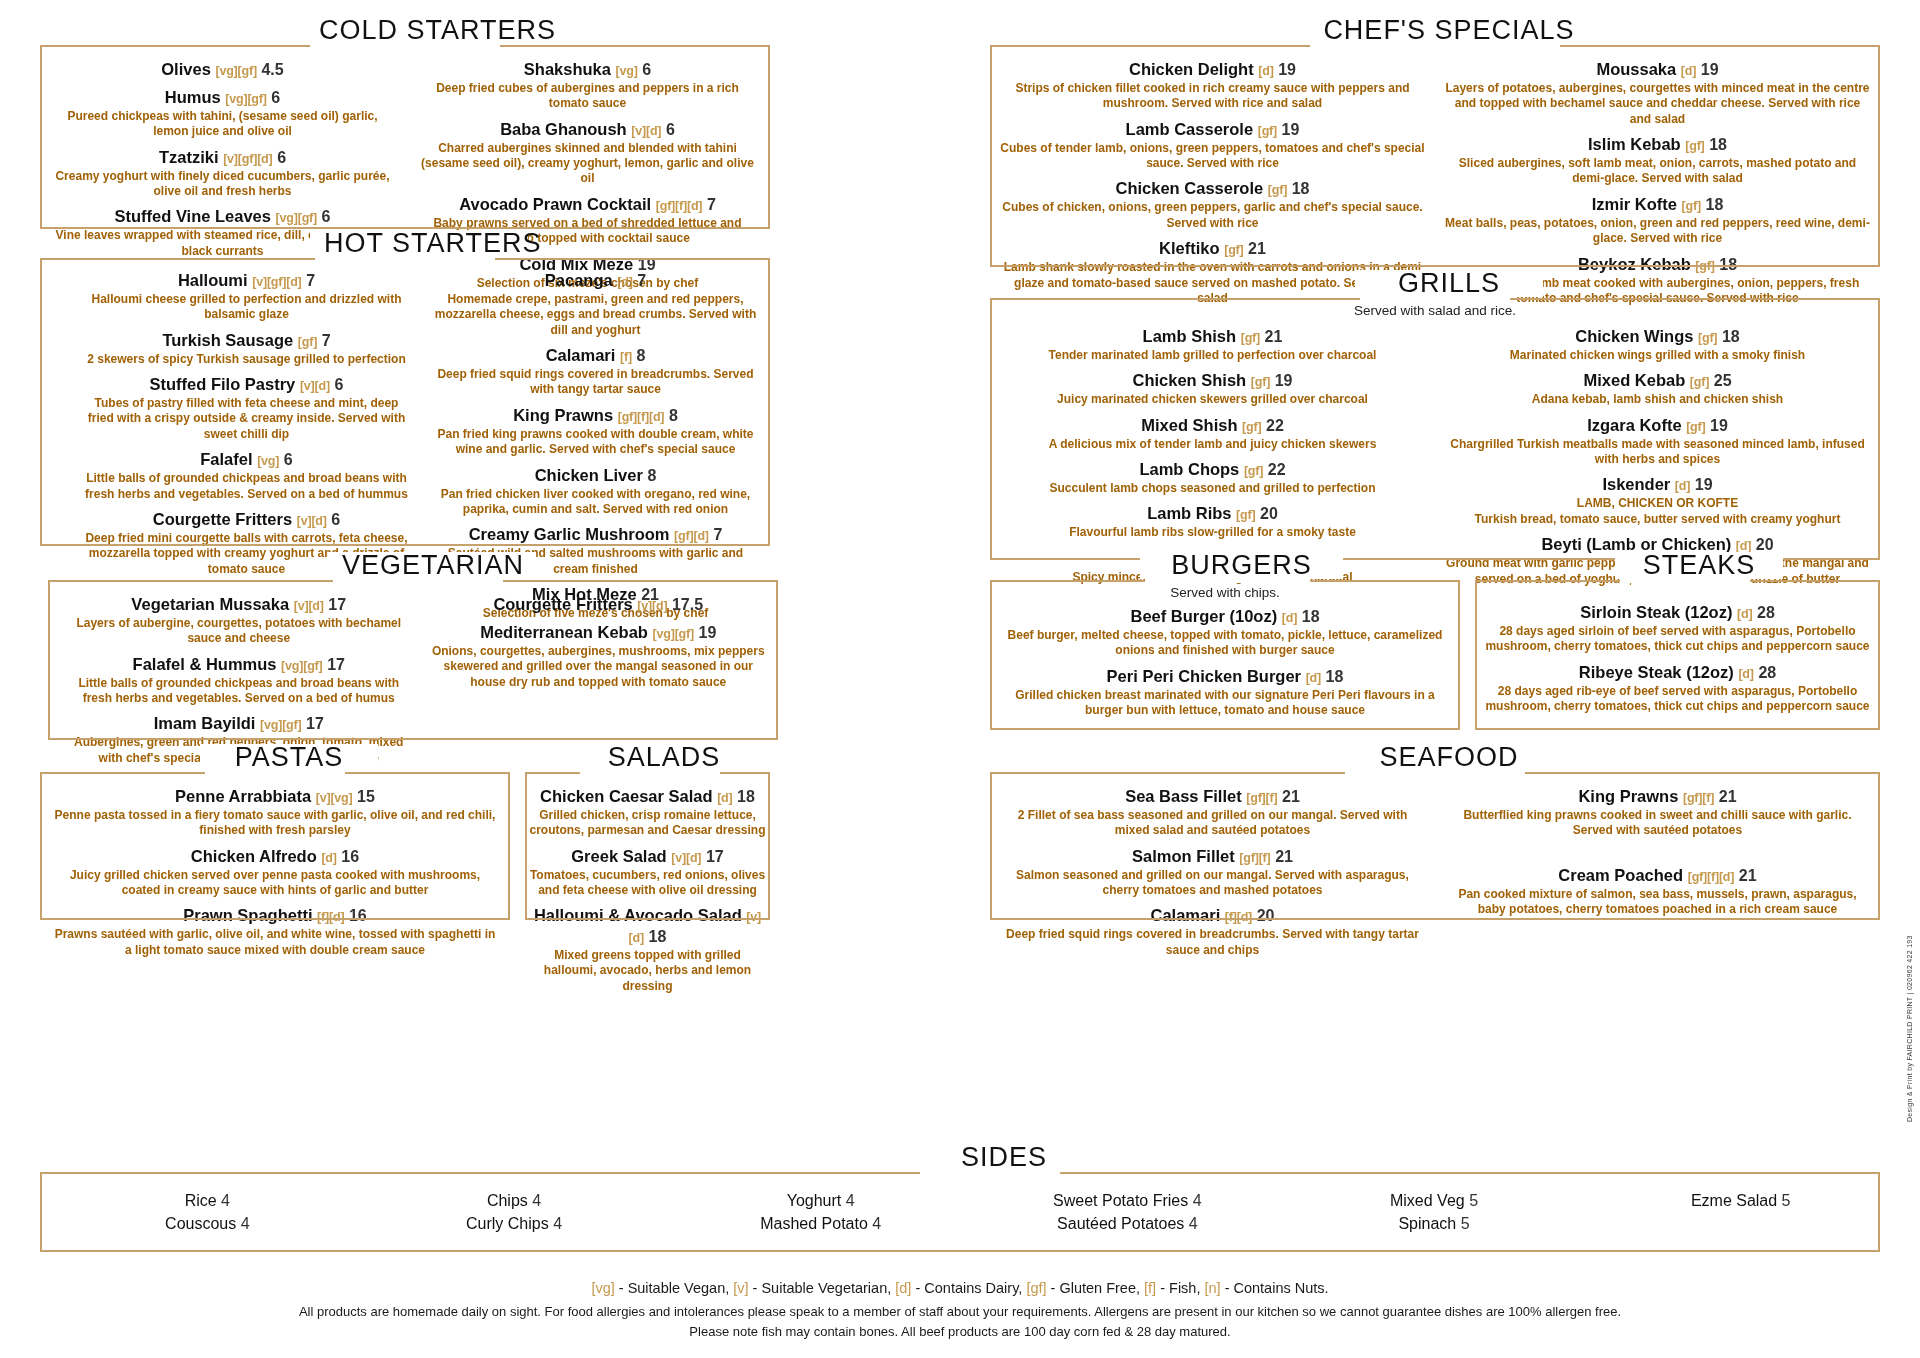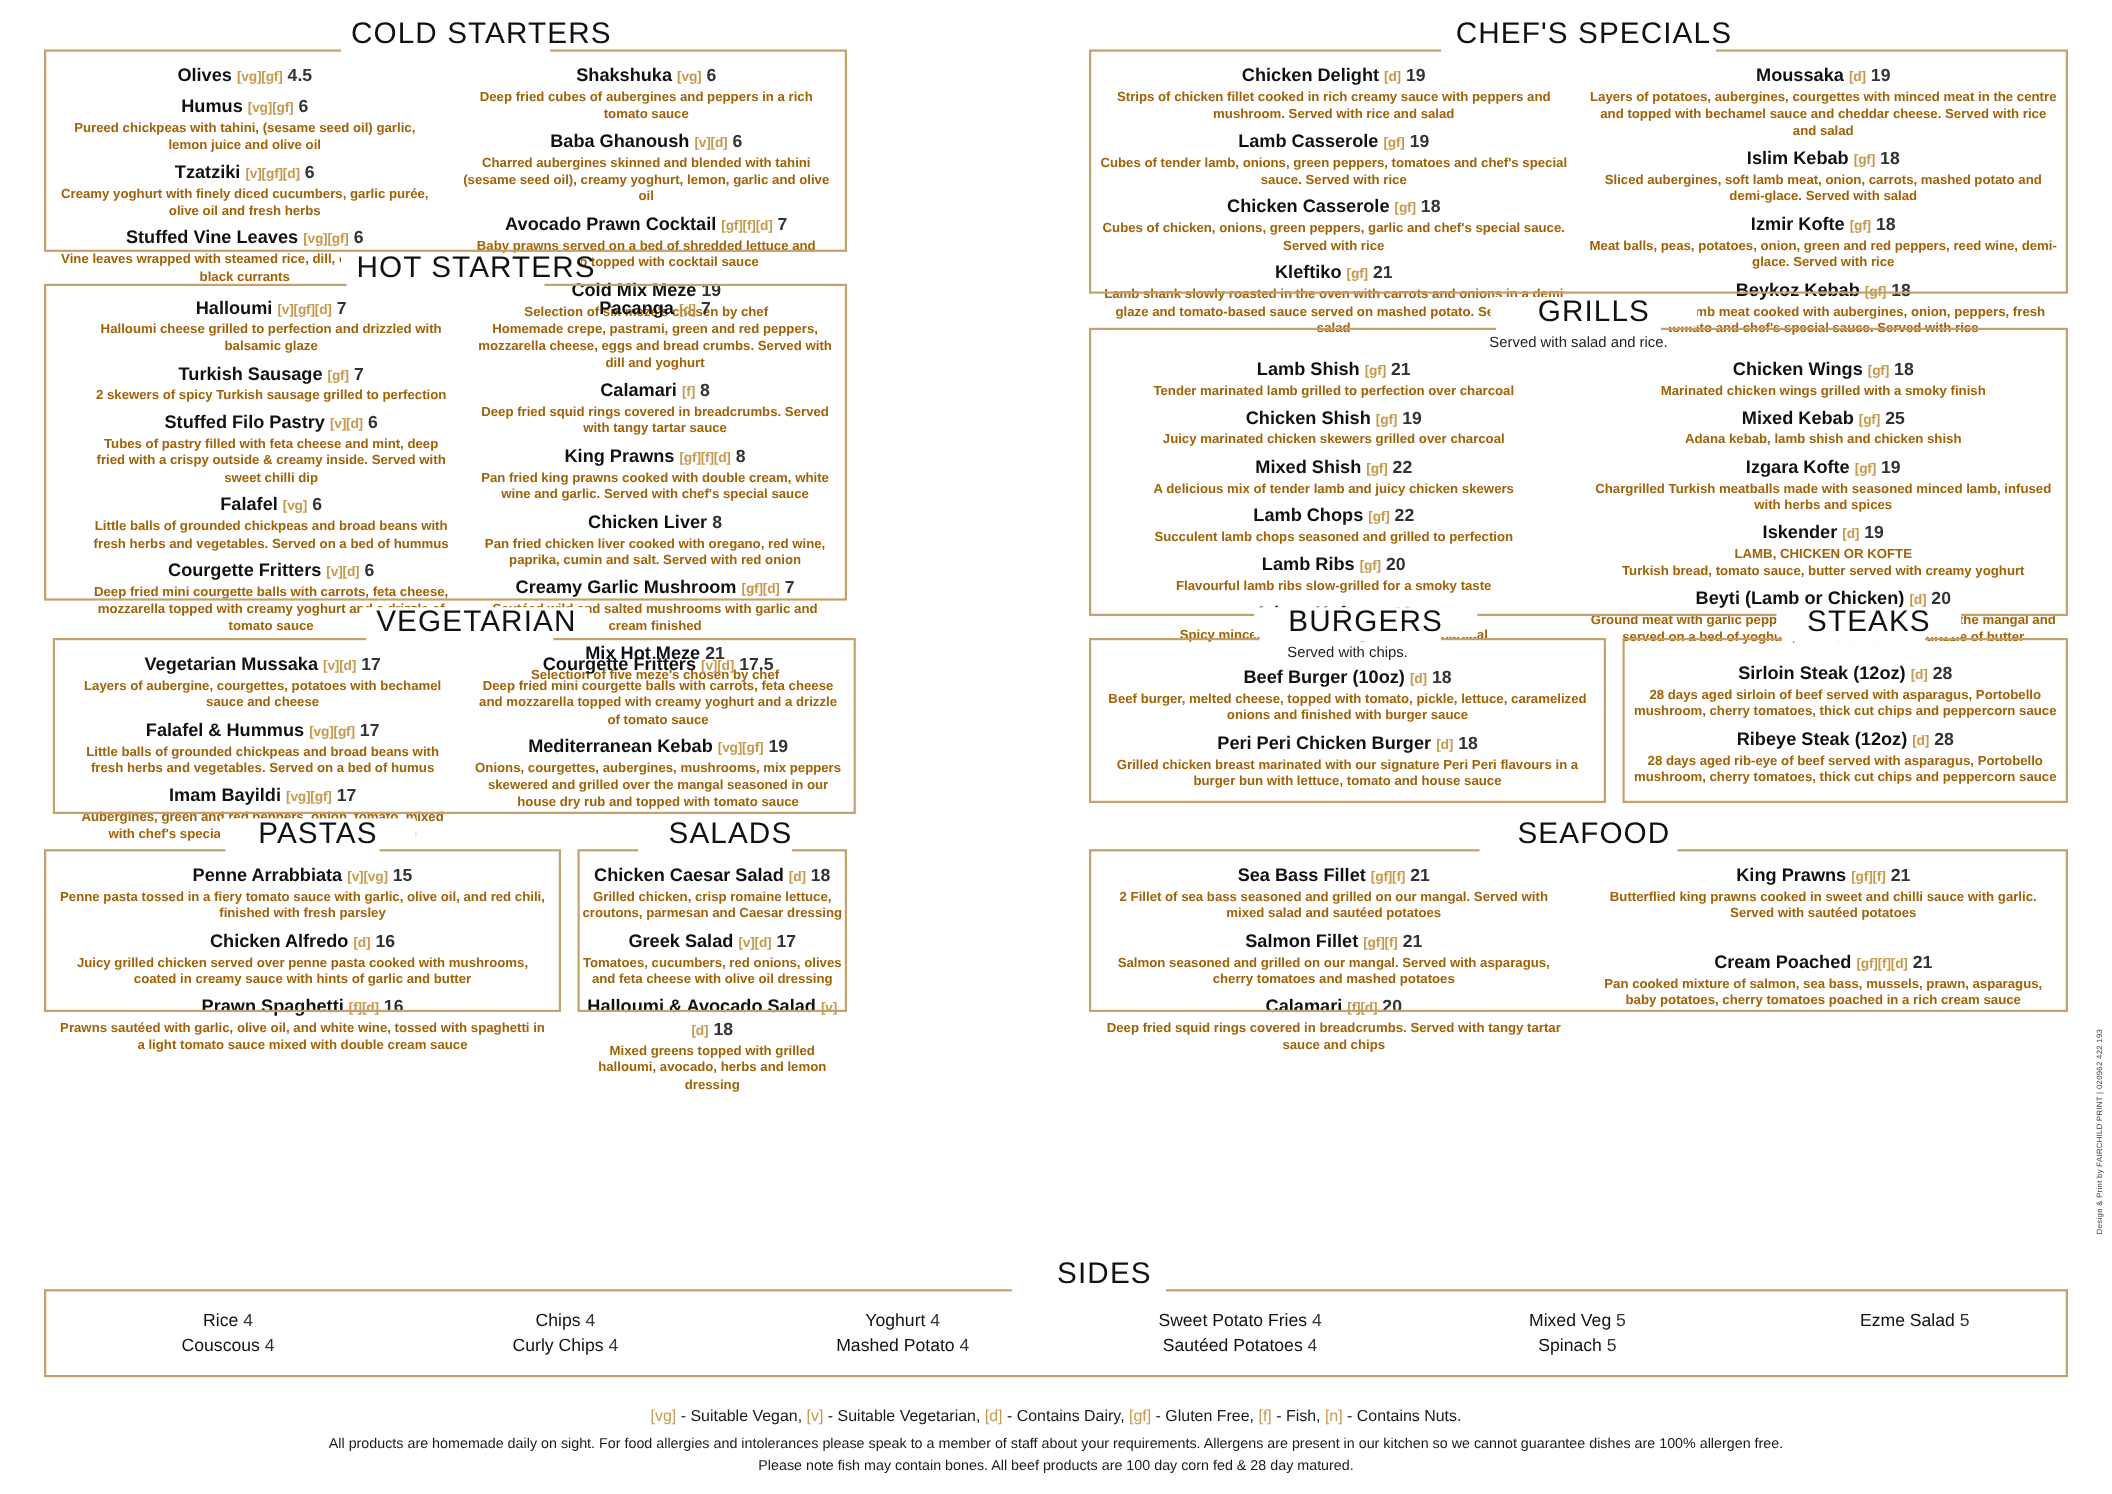--- a/index.html
+++ b/index.html
@@ -184,21 +184,20 @@
             <div class="ds">Little balls of grounded chickpeas and broad beans with fresh herbs and vegetables. Served on a bed of humus</div>
           </div>
         <div class="item">
             <div class="nm"><span>Imam Bayildi</span> <span class="tags">[vg][gf]</span> <span class="pr">17</span></div>
             <div class="ds">Aubergines, green and red peppers, onion, tomato, mixed with chef's special sauce, garlic. Served with rice</div>
           </div>
       </div>
       <div class="col">
         <div class="item">
             <div class="nm"><span>Courgette Fritters</span> <span class="tags">[v][d]</span> <span class="pr">17.5</span></div>
-            <div class="ds">Deep fried mini courgette balls with carrots, feta cheese and mozzarella topped with creamy yoghurt and a drizzle of tomato sauce</div>
           </div>
         <div class="item">
             <div class="nm"><span>Mediterranean Kebab</span> <span class="tags">[vg][gf]</span> <span class="pr">19</span></div>
             <div class="ds">Onions, courgettes, aubergines, mushrooms, mix peppers skewered and grilled over the mangal seasoned in our house dry rub and topped with tomato sauce</div>
           </div>
       </div>
     </div>
   </div>
 
   <div class="sec" style="left:40px;top:772px;width:470px;height:148px;">

